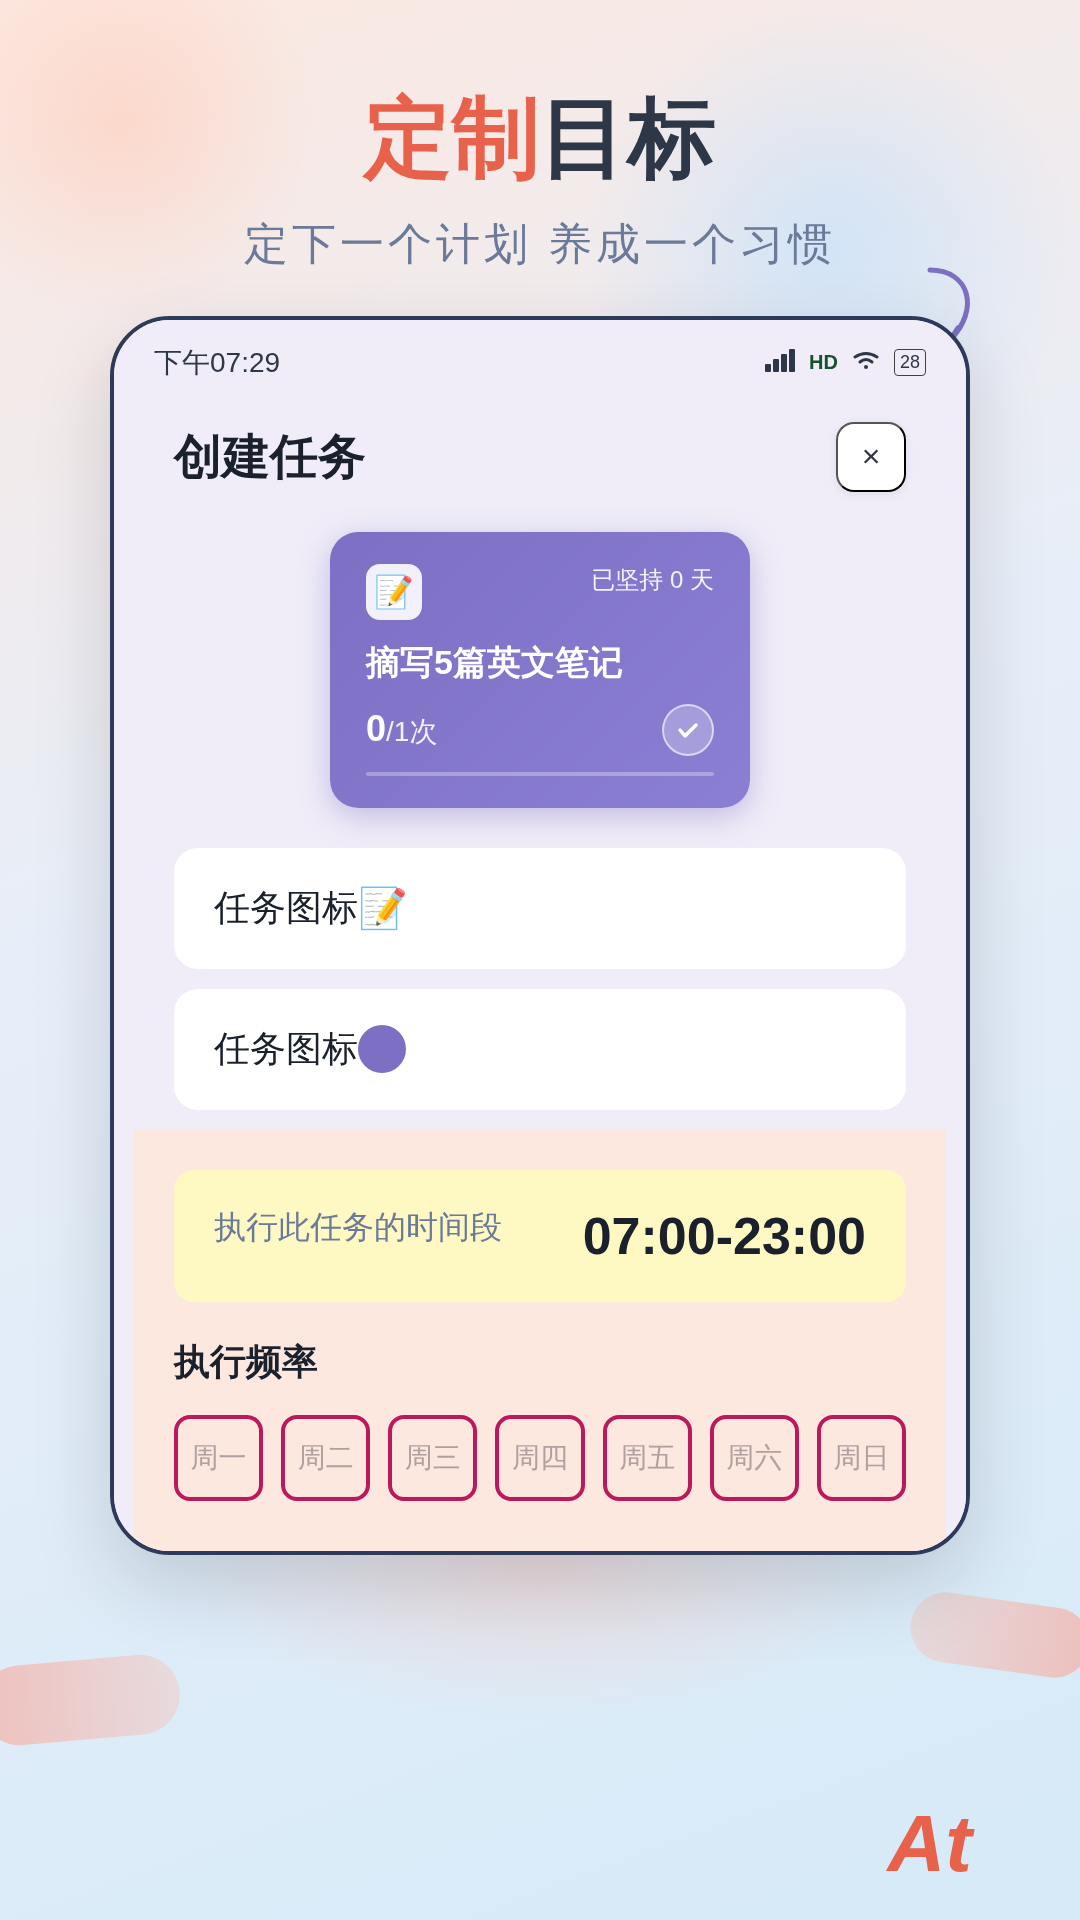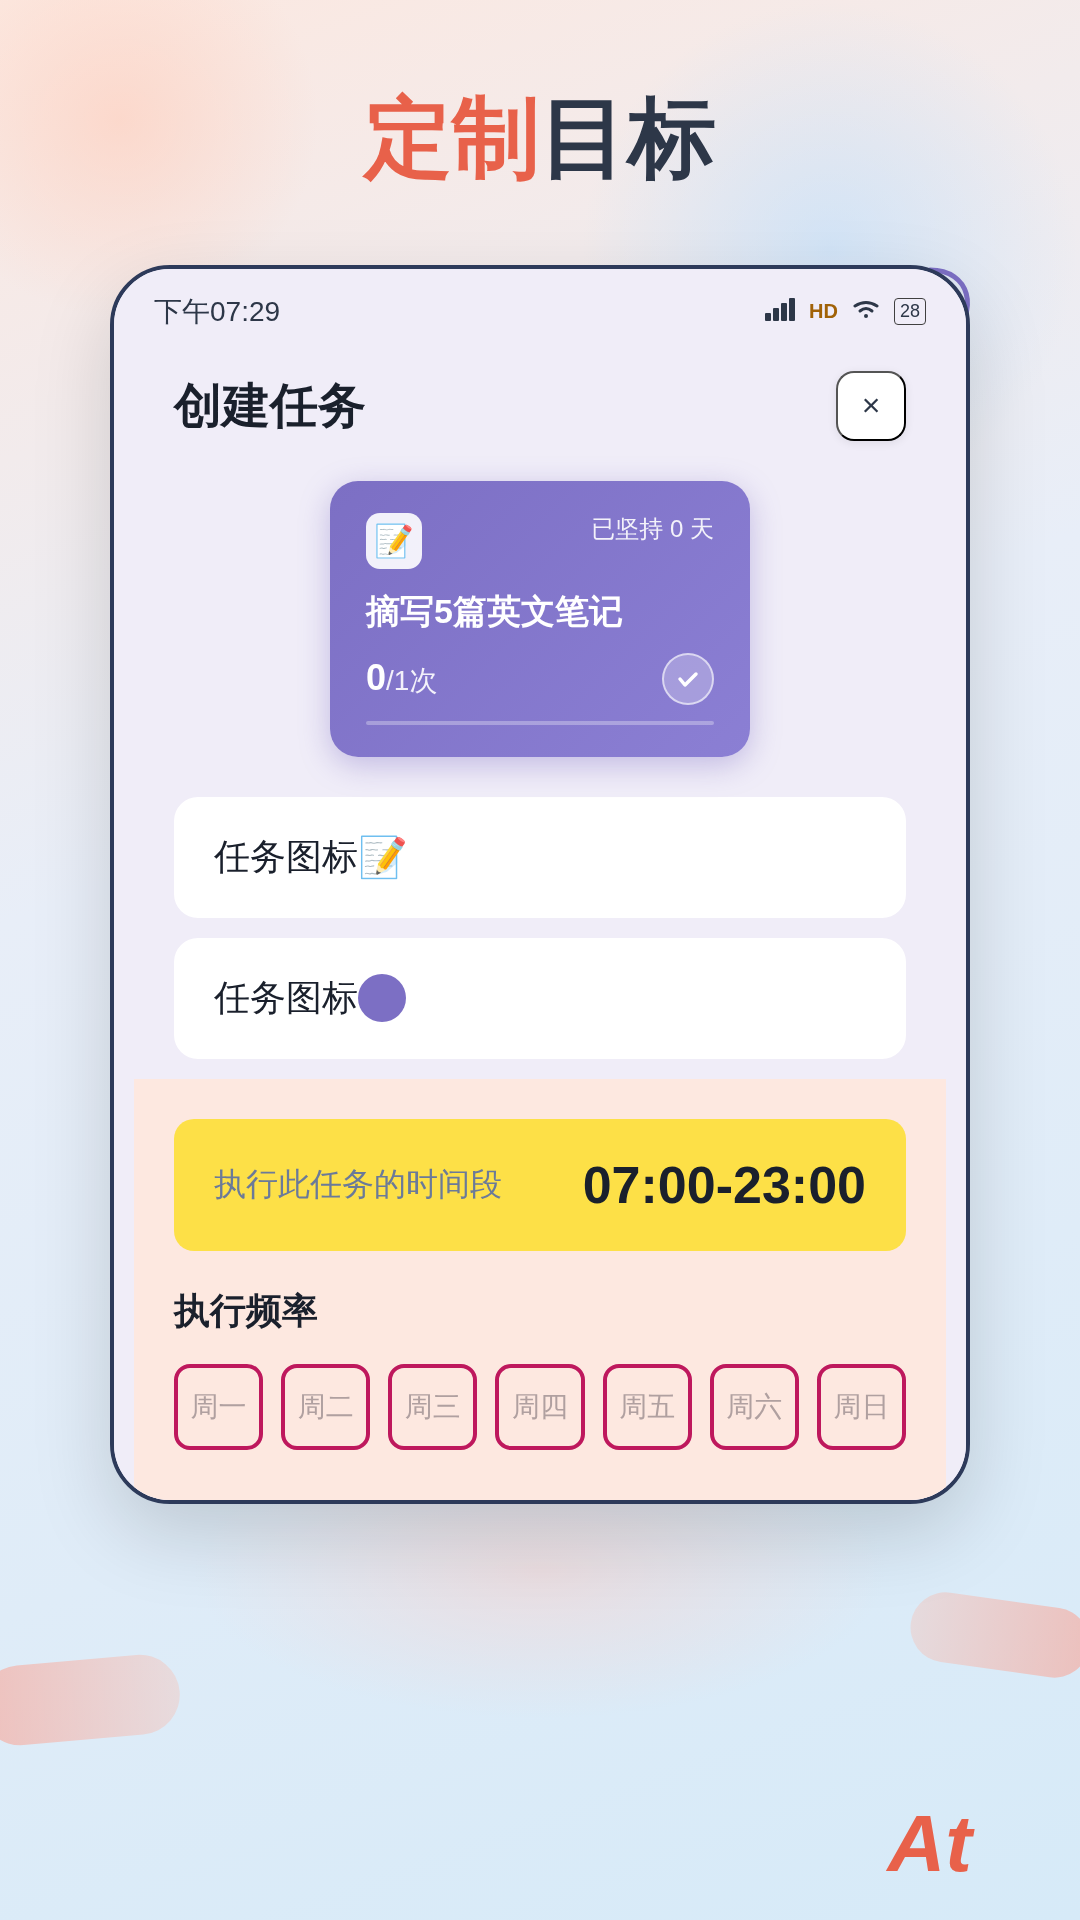--- a/index.html
+++ b/index.html
@@ -50,21 +50,21 @@
       z-index: 2;
       text-align: center;
       padding-top: 90px;
       padding-bottom: 30px;
     }
 
     .page-title {
       font-size: 88px;
       font-weight: 900;
       line-height: 1.1;
-      margin-bottom: 36px;
+      margin-bottom: 28px;
     }
 
     .title-highlight {
       color: #e8614a;
     }
 
     .title-dark {
       color: #2d3748;
     }
 
@@ -281,26 +281,25 @@
     }
 
     
     .bottom-section {
       background: #fde8e0;
       margin: 0 -40px -40px;
       padding: 40px 40px 50px;
     }
 
     .time-range-card {
-      background: #fde047;
+      background: #fef9c3;
       border-radius: 20px;
       padding: 36px 40px;
       display: flex;
       justify-content: space-between;
-      align-items: center;
       margin-bottom: 36px;
     }
 
     .time-range-label {
       font-size: 32px;
       color: #6b7a99;
     }
 
     .time-range-value {
       font-size: 52px;
@@ -375,20 +374,21 @@
 <body>
 
 <div class="bg-blob-top-left"></div>
 <div class="bg-blob-top-right"></div>
 <div class="bg-blob-bottom"></div>
 
 <div class="page-header">
   <div class="page-title">
     <span class="title-highlight">定制</span><span class="title-dark">目标</span>
   </div>
+  <div class="page-subtitle">定下一个计划 养成一个习惯</div>
 </div>
 
 <div class="arrow-decoration outside-decoration">
   <svg viewBox="0 0 80 100" fill="none" xmlns="http://www.w3.org/2000/svg">
     <path d="M20 10 C60 10, 70 50, 40 80" stroke="#7c6fc4" stroke-width="5" fill="none" stroke-linecap="round"></path>
     <path d="M30 72 L40 80 L48 68" stroke="#7c6fc4" stroke-width="5" fill="none" stroke-linecap="round" stroke-linejoin="round"></path>
   </svg>
 </div>
 
 <div class="outside-decoration ribbon-left"></div>
@@ -400,21 +400,21 @@
     <span class="status-time">下午07:29</span>
     <div class="status-icons">
       <span class="status-icon-text">
         <svg width="32" height="24" viewBox="0 0 32 24">
           <rect x="0" y="16" width="6" height="8" rx="1" fill="#2d3748"></rect>
           <rect x="8" y="11" width="6" height="13" rx="1" fill="#2d3748"></rect>
           <rect x="16" y="6" width="6" height="18" rx="1" fill="#2d3748"></rect>
           <rect x="24" y="1" width="6" height="23" rx="1" fill="#2d3748"></rect>
         </svg>
       </span>
-      <span style="font-size:20px;font-weight:700;color:#a16207;">HD</span>
+      <span style="font-size:20px;font-weight:700;color:#14532d;">HD</span>
       <span>
         <svg width="32" height="24" viewBox="0 0 32 24">
           <path d="M16 18 L16 18" stroke="#2d3748" stroke-width="4" stroke-linecap="round"></path>
           <path d="M10 13 Q16 8 22 13" stroke="#2d3748" stroke-width="3" fill="none" stroke-linecap="round"></path>
           <path d="M5 8 Q16 1 27 8" stroke="#2d3748" stroke-width="3" fill="none" stroke-linecap="round"></path>
         </svg>
       </span>
       <span class="battery-icon">
         <span>28</span>
       </span>

